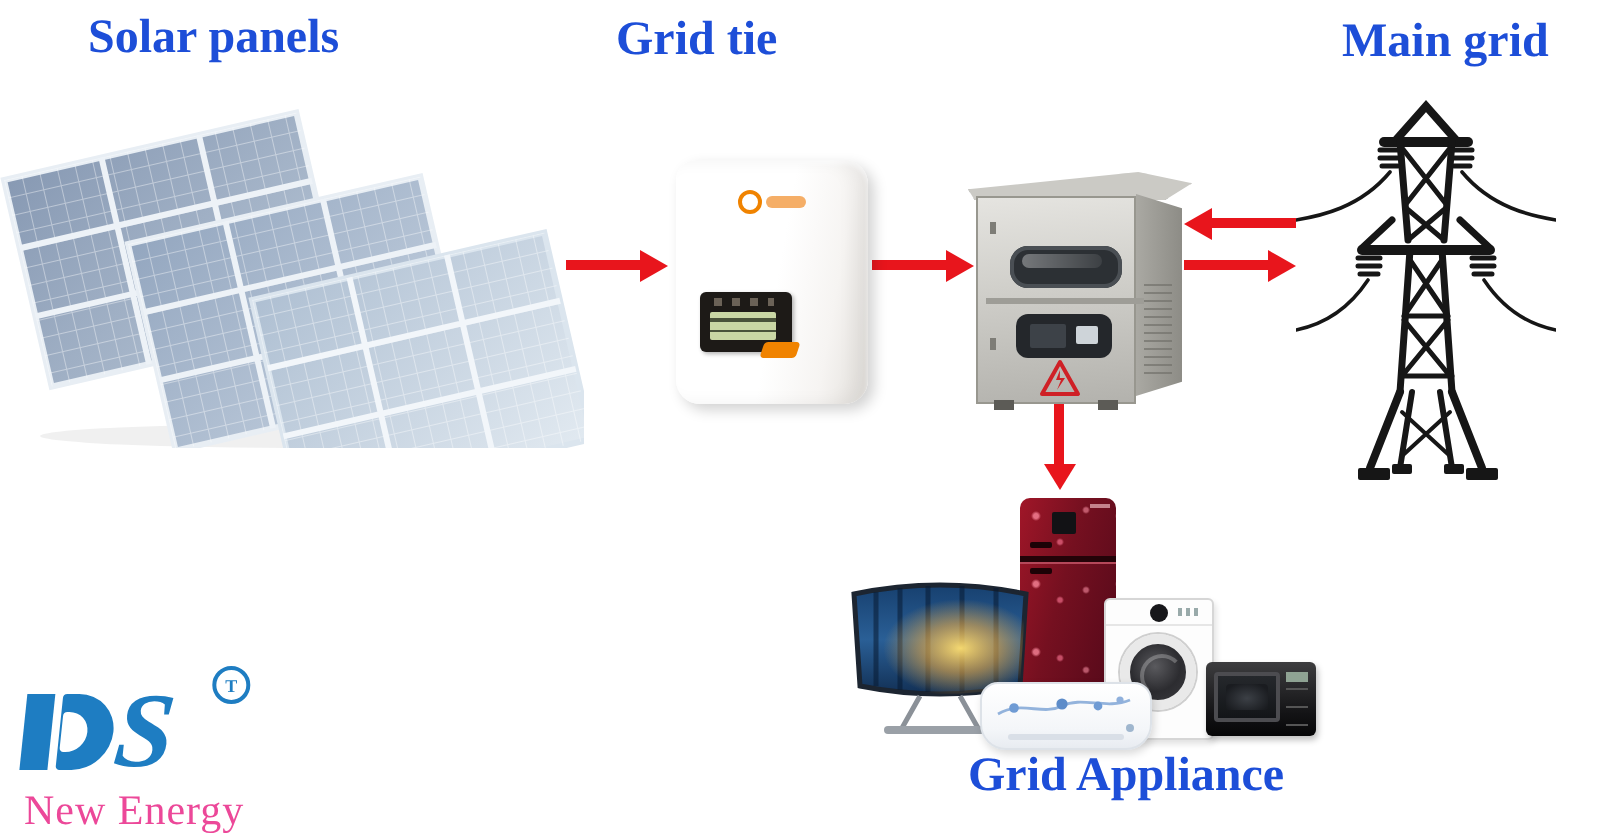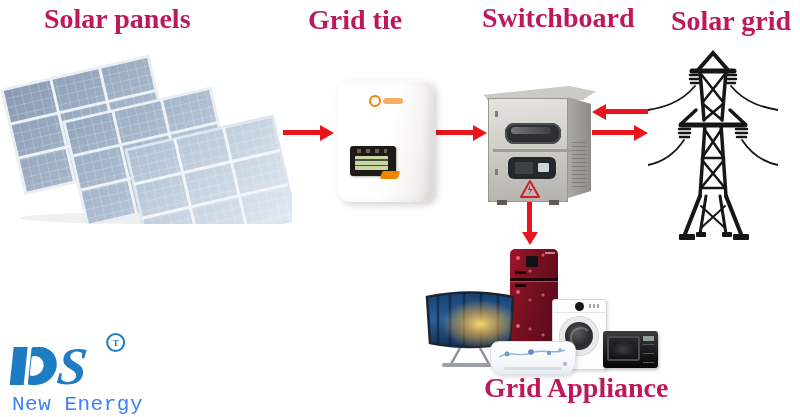--- a/index.html
+++ b/index.html
@@ -1,19 +1,19 @@
 <!DOCTYPE html>
 <html><head>
 <meta charset="utf-8">
 <style>
   html,body{margin:0;padding:0;background:#ffffff;}
   .canvas{position:relative;width:800px;height:417px;background:#ffffff;overflow:hidden;
           font-family:"Liberation Serif",serif;}
   
-  .lbl{position:absolute;color:#be185d;font-weight:bold;font-size:28px;line-height:22px;white-space:pre;}
+  .lbl{position:absolute;color:#1d4ed8;font-weight:bold;font-size:24px;line-height:22px;white-space:pre;}
   
   .arrow-r,.arrow-l{position:absolute;height:5px;background:#e8151c;}
   .arrow-r::after{content:"";position:absolute;right:-13px;top:-5.5px;border-left:14px solid #e8151c;
                   border-top:8px solid transparent;border-bottom:8px solid transparent;}
   .arrow-l::before{content:"";position:absolute;left:-13px;top:-5.5px;border-right:14px solid #e8151c;
                   border-top:8px solid transparent;border-bottom:8px solid transparent;}
   .arrow-d{position:absolute;width:5px;background:#e8151c;}
   .arrow-d::after{content:"";position:absolute;bottom:-12px;left:-5.5px;border-top:13px solid #e8151c;
                   border-left:8px solid transparent;border-right:8px solid transparent;}
   
@@ -95,31 +95,30 @@
   .logo-mark{position:relative;display:flex;align-items:flex-end;height:44px;transform:skewX(-6deg);}
   .ds-bar{width:14px;height:38px;background:#1e7dc2;margin-right:4px;}
   .ds-bowl{position:relative;width:27px;height:38px;background:#1e7dc2;border-radius:2px 19px 19px 2px;}
   .ds-bowl::after{content:"";position:absolute;left:1px;top:9px;width:13px;height:20px;background:#ffffff;
                   border-radius:2px 10px 10px 2px;}
   .ds-s{font-family:"Liberation Serif",serif;font-weight:bold;font-style:italic;font-size:53px;line-height:38px;
         color:#1e7dc2;margin-left:1px;}
   .ds-tm{position:absolute;left:92px;top:-8px;width:15px;height:15px;border:2px solid #1e7dc2;border-radius:50%;
          display:flex;align-items:center;justify-content:center;font-family:"Liberation Serif",serif;
          font-weight:bold;font-size:9px;color:#1e7dc2;transform:skewX(6deg);}
-  .logo-sub{margin-top:8px;font-family:Liberation Mono, monospace;font-size:21px;color:#3b82f6;letter-spacing:.5px;}
+  .logo-sub{margin-top:8px;font-family:Liberation Serif, serif;font-size:21px;color:#ec4899;letter-spacing:.5px;}
 </style>
 </head>
 <body>
 
 <div class="canvas">
 
   <div class="lbl" style="left:44px;top:8px;">Solar panels</div>
   <div class="lbl" style="left:308px;top:9px;"><span>Grid tie</span><br></div>
-  <div class="lbl" style="left:482px;top:7px;">Switchboard</div>
-  <div class="lbl" style="left:671px;top:10px;">Solar grid</div>
+  <div class="lbl" style="left:671px;top:10px;">Main grid</div>
   <div class="lbl" style="left:484px;top:377px;">Grid Appliance</div>
 
   <svg style="position:absolute;left:0px;top:50px;" width="292" height="174" viewBox="0 0 292 174">
     <defs>
       <linearGradient id="pgA" x1="0" y1="0" x2="1" y2="1">
         <stop offset="0" stop-color="#8799b3"></stop>
           <stop offset="1" stop-color="#b8c6d6"></stop>
       </linearGradient>
       <linearGradient id="pgB" x1="0" y1="0" x2="1" y2="1">
         <stop offset="0" stop-color="#93a6bf"></stop>

